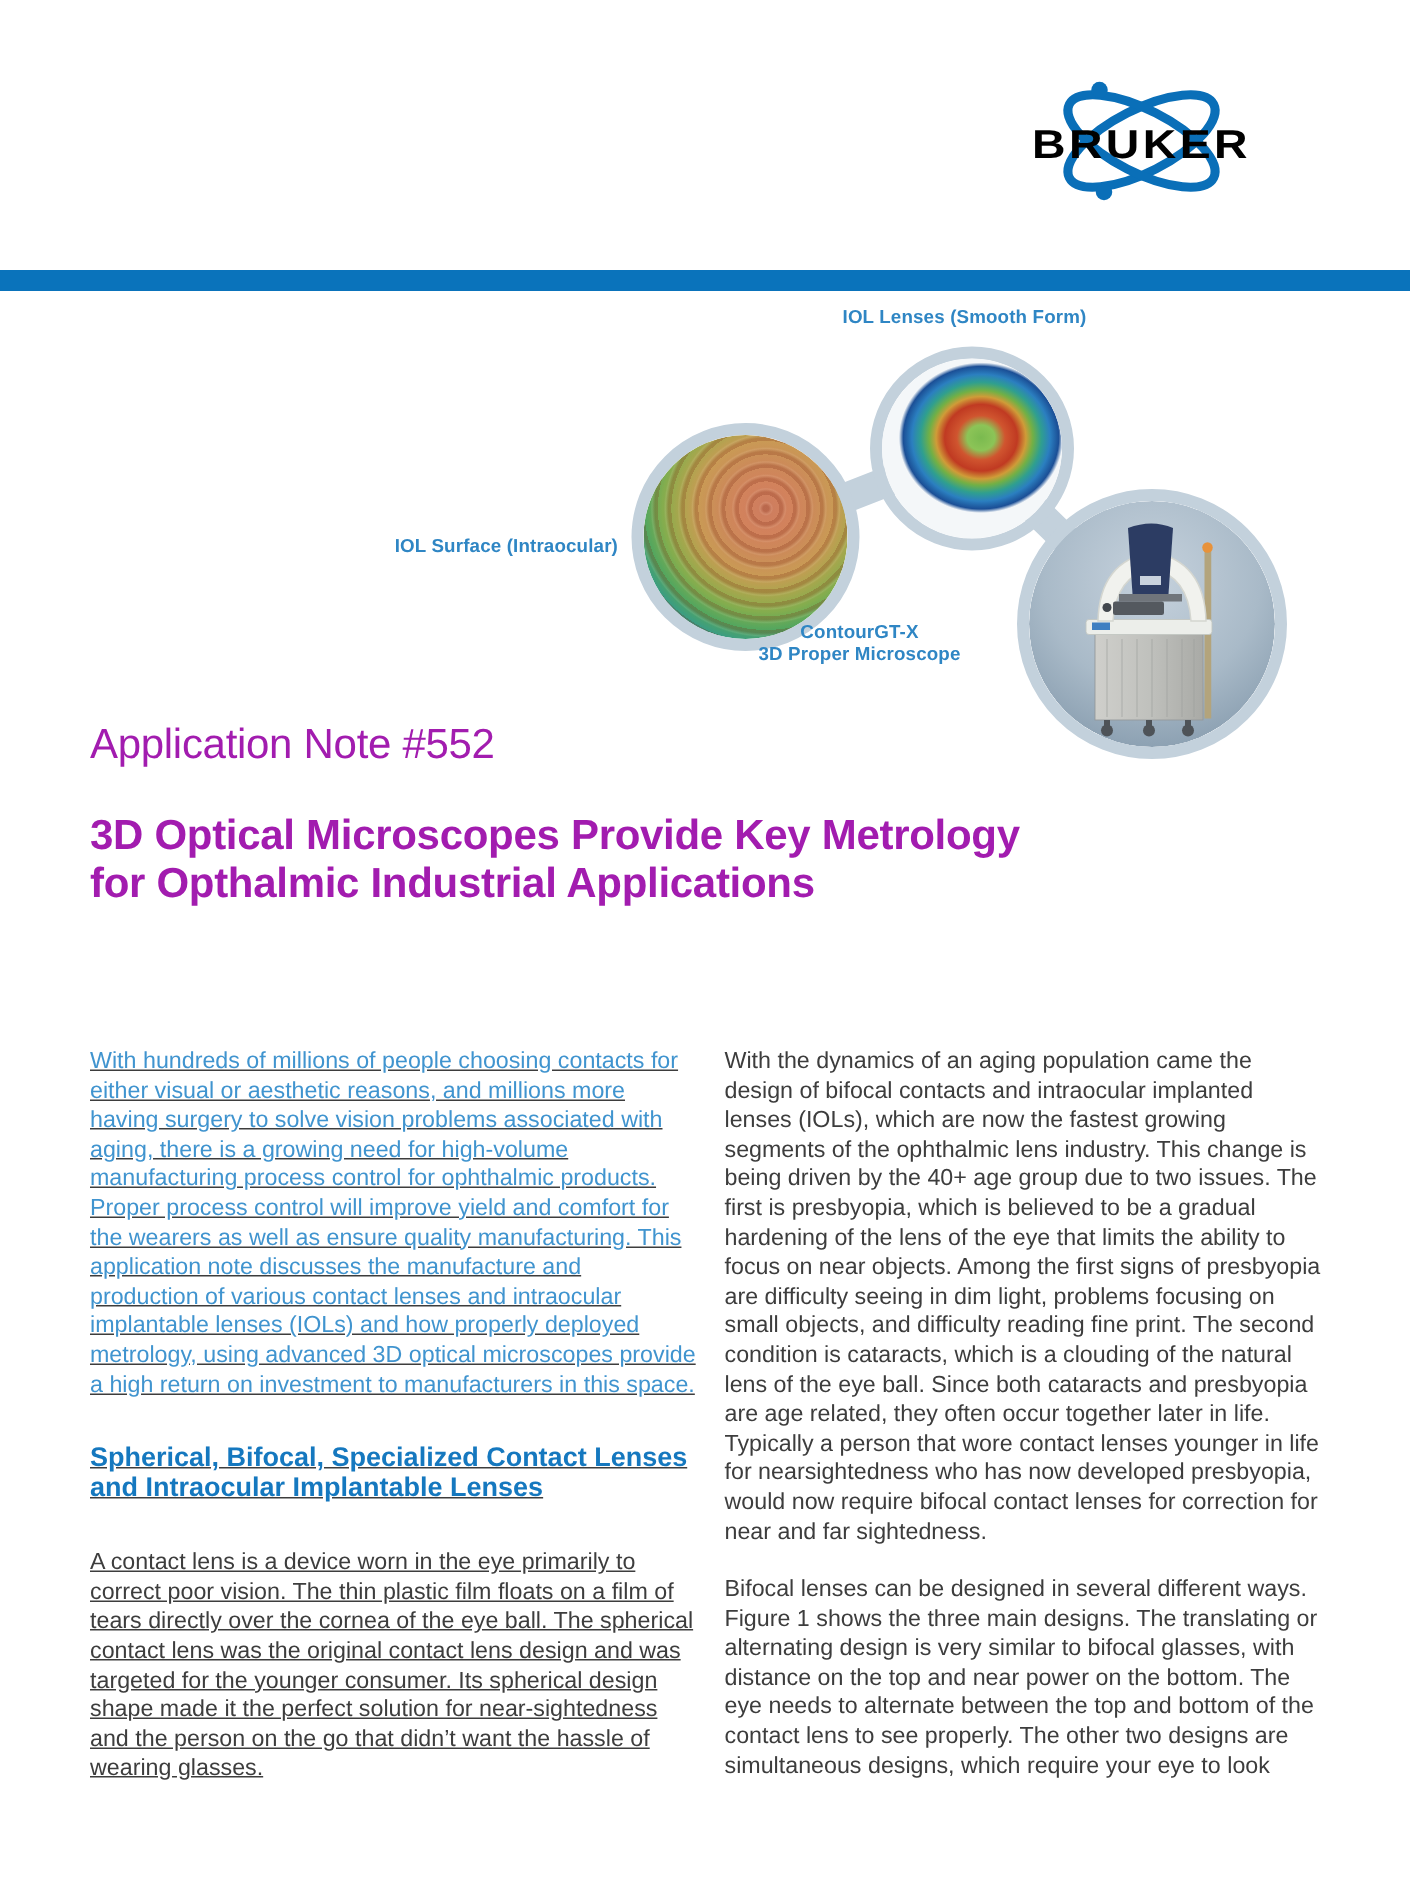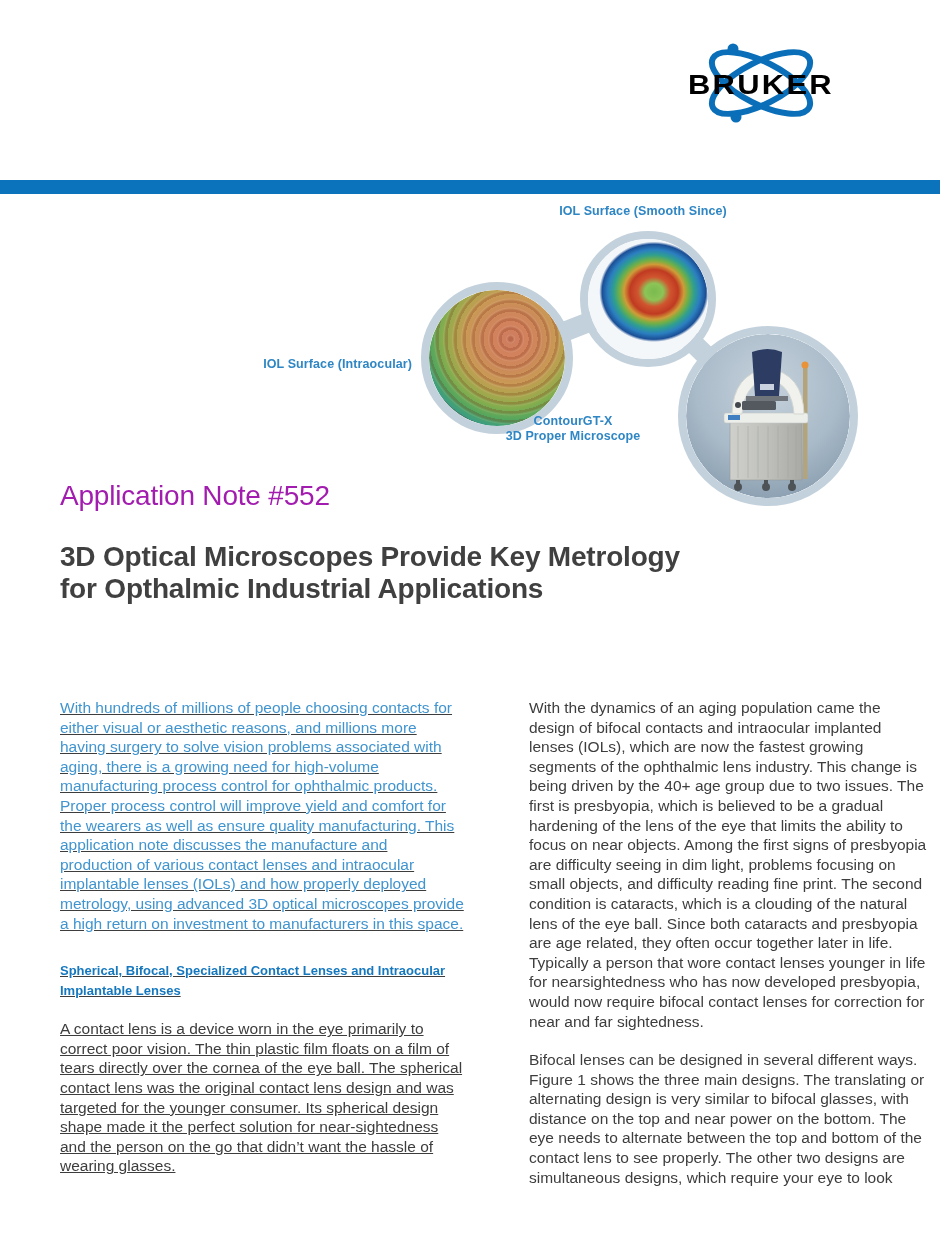--- a/index.html
+++ b/index.html
@@ -2,21 +2,21 @@
 <html><head>
 <meta charset="utf-8">
 <style>
   html,body{margin:0;padding:0;background:#e8e8e8;}
   .page{
     position:relative;width:940px;height:1252px;background:#ffffff;
     margin:0 auto;overflow:hidden;
     font-family:"Liberation Sans","DejaVu Sans",sans-serif;
   }
   
-  .logo{position:absolute;left:686px;top:36px;width:150px;height:97px;}
+  .logo{position:absolute;left:686px;top:47px;width:150px;height:97px;}
   
   .band{position:absolute;left:0;top:180px;width:940px;height:14px;background:#0a73bb;}
   
   .hero{position:absolute;left:0;top:200px;width:940px;height:320px;}
   .hero svg.bridges{position:absolute;left:0;top:0;}
   .circle{position:absolute;border-radius:50%;border:8px solid #c3d1dc;box-sizing:border-box;overflow:hidden;}
   .circle-diffractive{left:421px;top:82px;width:152px;height:152px;}
   .circle-diffractive .fill{
     width:100%;height:100%;border-radius:50%;
     background:
@@ -36,32 +36,32 @@
   }
   .label-smooth{left:543px;top:4px;width:200px;text-align:center;}
   .label-diffractive{left:218px;top:157px;width:194px;text-align:right;}
   .label-instrument{left:473px;top:214px;width:200px;text-align:center;}
   
   .app-note{
     position:absolute;left:60px;top:480px;color:#a21caf;font-size:28px;font-weight:400;
     letter-spacing:-0.2px;
   }
   .doc-title{
-    position:absolute;left:60px;top:541px;color:#404040;font-size:28px;font-weight:bold;
+    position:absolute;left:60px;top:541px;color:#a21caf;font-size:28px;font-weight:bold;
     line-height:32px;letter-spacing:-0.2px;
   }
   
   .col{position:absolute;top:698px;font-size:15.5px;line-height:19.6px;color:#3d3d3d;}
   .col-left{left:60px;width:404px;text-decoration:underline;}
-  .col-right{left:483px;width:400px;margin-left:46px;}
+  .col-right{left:483px;width:400px;}
   .col p{margin:0 0 19px 0;}
   .intro{color:#4094cf;}
   .section-heading{
-    color:#1578bf;font-size:13px;font-weight:bold;line-height:20px;
-    margin:28px 0 18px 0;
+    color:#1578bf;font-size:18px;font-weight:bold;line-height:20px;
+    margin:28px 0 31px 0;
   }
 </style>
 </head>
 <body>
 
 <div class="page">
 
   <div class="logo">
     <svg width="150" height="97" viewBox="0 0 150 97">
       <g fill="none" stroke="#0a6fb8" stroke-width="6">
@@ -75,21 +75,21 @@
   </div>
 
   <div class="band"></div>
 
   <div class="hero">
     <svg class="bridges" width="940" height="320">
       <line x1="497" y1="158" x2="648" y2="99" stroke="#c3d1dc" stroke-width="20" stroke-linecap="round"></line>
       <line x1="648" y1="99" x2="768" y2="216" stroke="#c3d1dc" stroke-width="20" stroke-linecap="round"></line>
     </svg>
 
-    <div class="hero-label label-smooth">IOL Surface (Smooth Since)</div>
+    <div class="hero-label label-smooth">IOL Lenses (Smooth Form)</div>
 
     <div class="circle circle-smooth">
       <div class="fill"></div>
     </div>
 
     <div class="hero-label label-diffractive">IOL Surface (Intraocular)</div>
 
     <div class="circle circle-diffractive">
       <div class="fill"></div>
     </div>

